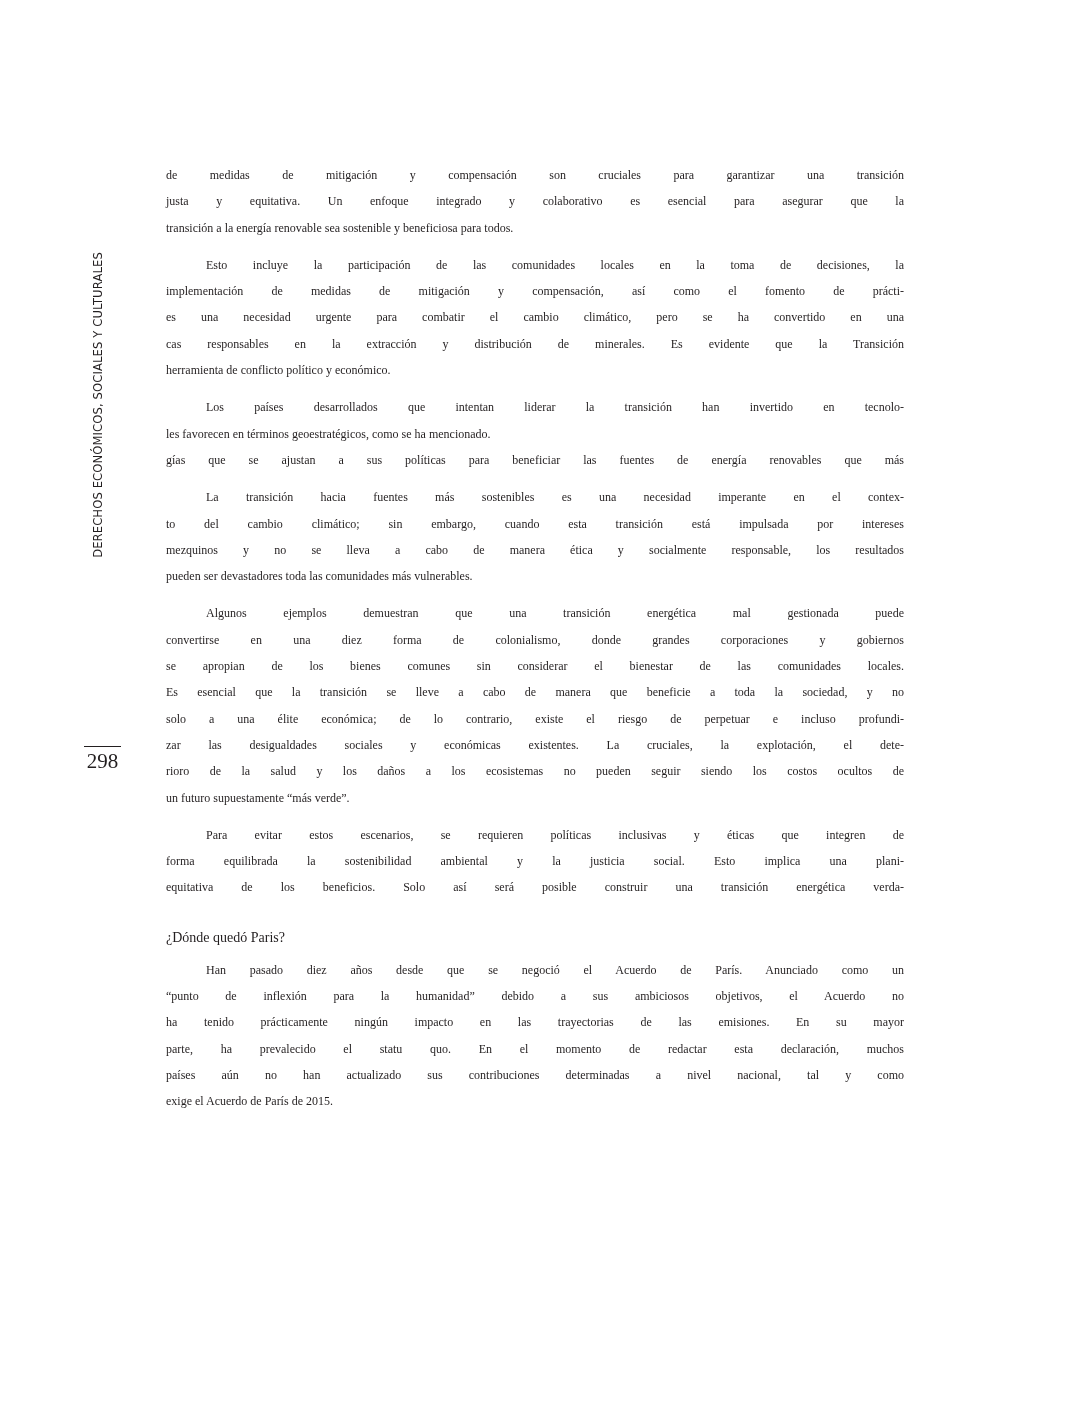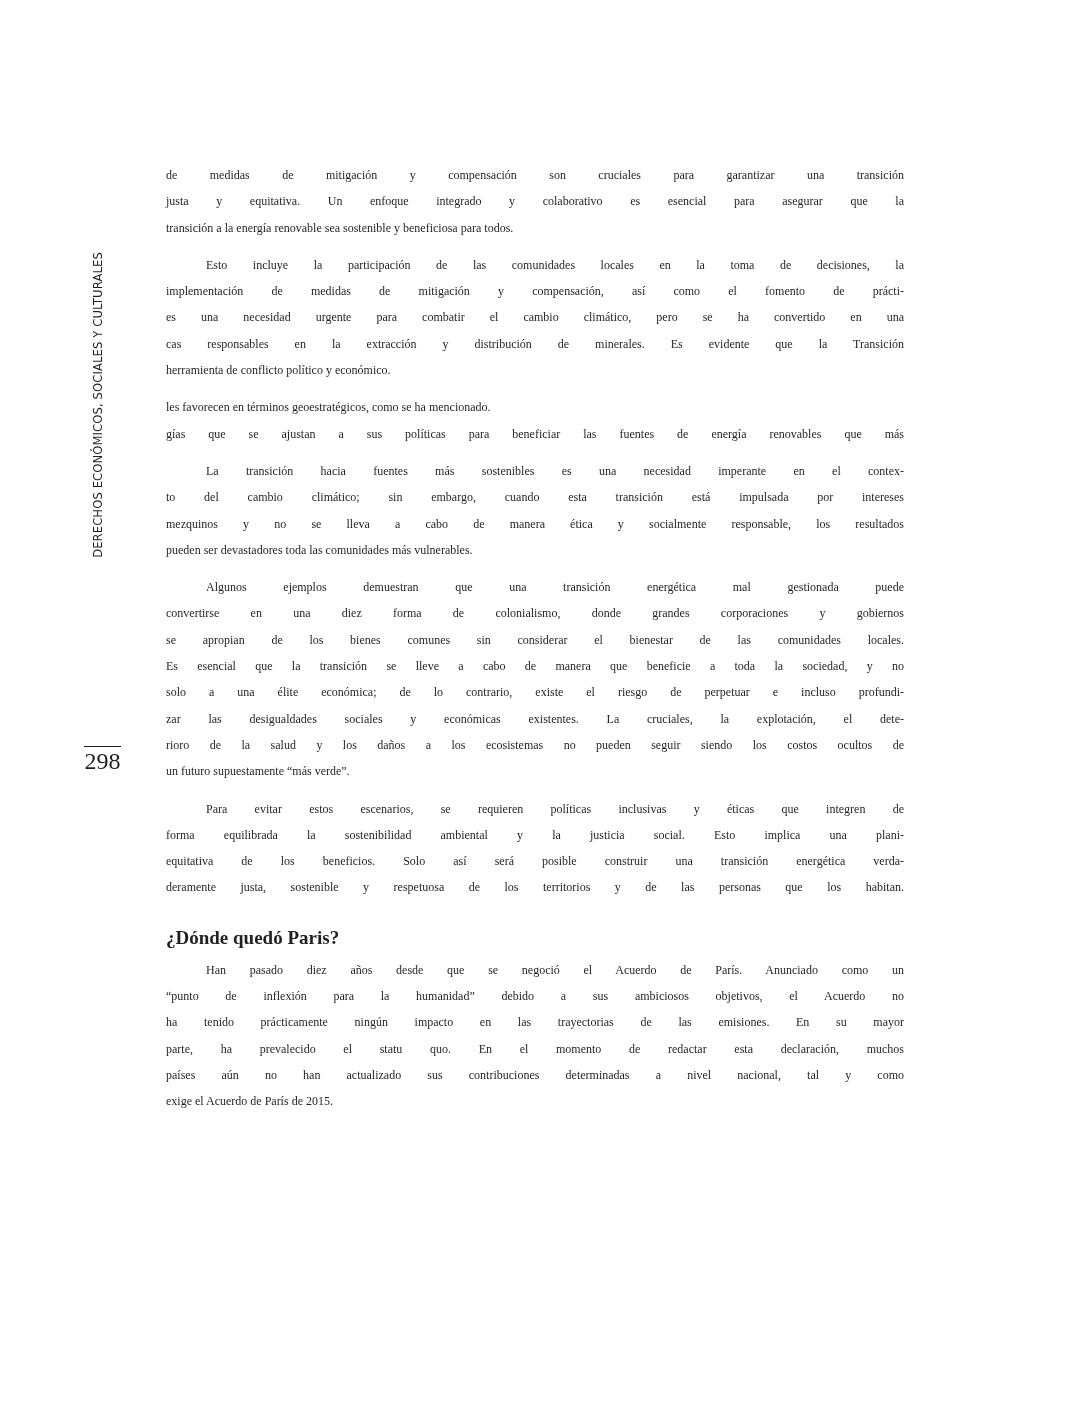--- a/index.html
+++ b/index.html
@@ -41,21 +41,21 @@
     }
     
     .folio {
       position: absolute;
       left: 84px;
       top: 746px;
       width: 37px;
       border-top: 1.5px solid #231f20;
       text-align: center;
       padding-top: 3px;
-      font-size: 24px;
+      font-size: 21px;
       line-height: 22px;
     }
     
     .column {
       position: absolute;
       left: 166px;
       top: 162px;
       width: 738px;
     }
     .para {
@@ -70,22 +70,22 @@
       text-align: justify;
       text-align-last: justify;
     }
     .line.last {
       text-align-last: left;
     }
     .line.indent {
       text-indent: 40px;
     }
     .heading {
-      font-weight: bold;
-      font-size: 19px;
+      font-weight: normal;
+      font-size: 14px;
       line-height: 26px;
       margin: 24px 0 6px 0;
     }
   </style>
 </head>
 <body>
 
 <div class="page">
 
   <div class="running-head">
@@ -104,20 +104,21 @@
 
     <p class="para">
       <span class="line indent">Esto incluye la participación de las comunidades locales en la toma de decisiones, la</span>
       <span class="line">implementación de medidas de mitigación y compensación, así como el fomento de prácti-</span>
       <span class="line">es una necesidad urgente para combatir el cambio climático, pero se ha convertido en una</span>
       <span class="line">cas responsables en la extracción y distribución de minerales. Es evidente que la Transición</span>
       <span class="line last">herramienta de conflicto político y económico.</span>
     </p>
 
     <p class="para">
+      <span class="line indent">Los países desarrollados que intentan liderar la transición han invertido en tecnolo-</span>
       <span class="line last">les favorecen en términos geoestratégicos, como se ha mencionado.</span>
       <span class="line">gías que se ajustan a sus políticas para beneficiar las fuentes de energía renovables que más</span>
     </p>
 
     <p class="para">
       <span class="line indent">La transición hacia fuentes más sostenibles es una necesidad imperante en el contex-</span>
       <span class="line">to del cambio climático; sin embargo, cuando esta transición está impulsada por intereses</span>
       <span class="line">mezquinos y no se lleva a cabo de manera ética y socialmente responsable, los resultados</span>
       <span class="line last">pueden ser devastadores toda las comunidades más vulnerables.</span>
     </p>
@@ -130,21 +131,20 @@
       <span class="line">solo a una élite económica; de lo contrario, existe el riesgo de perpetuar e incluso profundi-</span>
       <span class="line">zar las desigualdades sociales y económicas existentes. La cruciales, la explotación, el dete-</span>
       <span class="line">rioro de la salud y los daños a los ecosistemas no pueden seguir siendo los costos ocultos de</span>
       <span class="line last">un futuro supuestamente “más verde”.</span>
     </p>
 
     <p class="para">
       <span class="line indent">Para evitar estos escenarios, se requieren políticas inclusivas y éticas que integren de</span>
       <span class="line">forma equilibrada la sostenibilidad ambiental y la justicia social. Esto implica una plani-</span>
       <span class="line">equitativa de los beneficios. Solo así será posible construir una transición energética verda-</span>
-      <span class="line">deramente justa, sostenible y respetuosa de los territorios y de las personas que los habitan.</span>
     </p>
 
     <h2 class="heading">¿Dónde quedó Paris?</h2>
 
     <p class="para">
       <span class="line indent">Han pasado diez años desde que se negoció el Acuerdo de París. Anunciado como un</span>
       <span class="line">“punto de inflexión para la humanidad” debido a sus ambiciosos objetivos, el Acuerdo no</span>
       <span class="line">ha tenido prácticamente ningún impacto en las trayectorias de las emisiones. En su mayor</span>
       <span class="line">parte, ha prevalecido el statu quo. En el momento de redactar esta declaración, muchos</span>
       <span class="line">países aún no han actualizado sus contribuciones determinadas a nivel nacional, tal y como</span>

